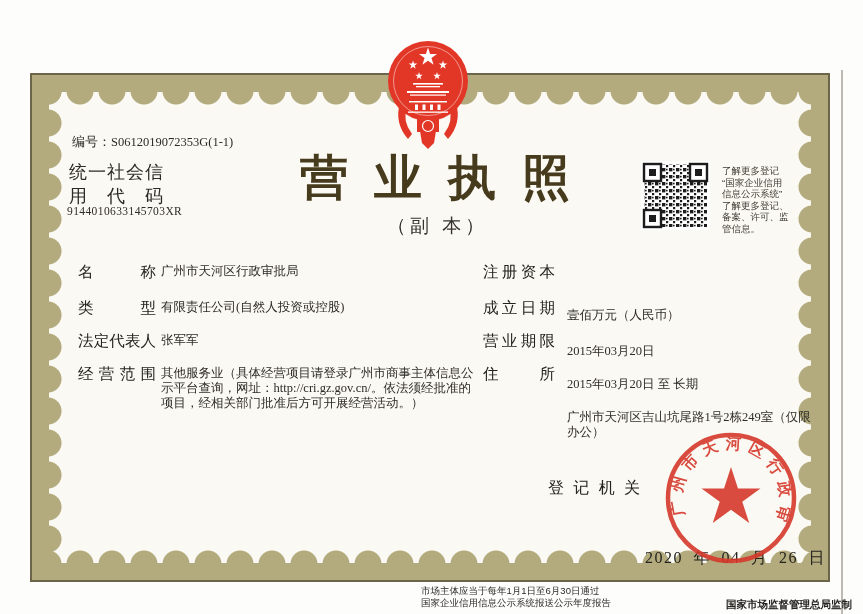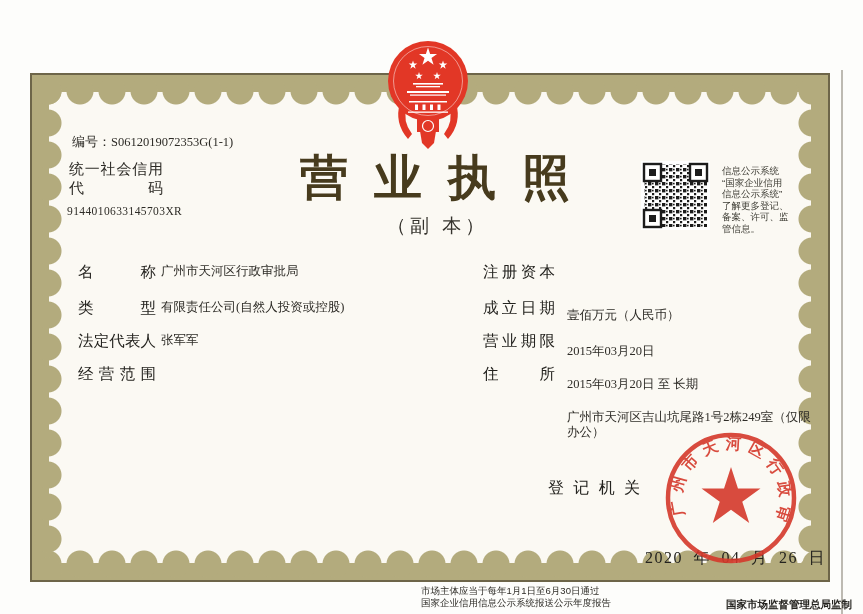--- a/index.html
+++ b/index.html
@@ -26,21 +26,21 @@
 
   
   .wm-clip{position:absolute;left:46px;top:90px;width:772px;height:482px;overflow:hidden;pointer-events:none;}
   .wm{position:absolute;font-weight:bold;font-size:30px;letter-spacing:9px;color:rgba(158,148,94,0.20);white-space:nowrap;}
   .wm-pink{position:absolute;left:250px;top:220px;font-size:42px;font-weight:bold;letter-spacing:5px;
            color:rgba(222,128,128,0.30);white-space:nowrap;}
 
   
   .serial{position:absolute;left:72px;top:133px;font-size:13px;color:#2d2b26;}
   .serial .code{font-family:"Liberation Serif","DejaVu Serif",serif;font-size:12.5px;}
-  .credit-label{position:absolute;left:69px;top:160px;width:94px;font-size:15px;color:#2d2b26;
+  .credit-label{position:absolute;left:69px;top:160px;width:94px;font-size:18px;color:#2d2b26;
                 text-align:justify;text-align-last:justify;}
   .credit-code{position:absolute;left:67px;top:181px;font-family:"Liberation Serif","DejaVu Serif",serif;
                font-size:11.5px;color:#2d2b26;letter-spacing:0.4px;margin-top:24px;}
   .title{position:absolute;left:300px;top:146px;font-size:48px;font-weight:bold;letter-spacing:26px;
          color:#473b1d;white-space:nowrap;}
   .subtitle{position:absolute;left:387px;top:213px;font-size:19px;color:#35332d;letter-spacing:4px;white-space:nowrap;}
 
   
   .qr{position:absolute;left:641px;top:161px;}
   .qr-caption{position:absolute;left:722px;top:165px;width:92px;font-size:9.5px;line-height:11.6px;color:#3c3b33;}
@@ -154,21 +154,21 @@
       <rect x="8" y="8" width="7" height="7" fill="#1c1c1c"></rect>
       <rect x="48" y="2" width="19" height="19" fill="#ffffff"></rect>
       <rect x="49" y="3" width="17" height="17" fill="none" stroke="#1c1c1c" stroke-width="2.4"></rect>
       <rect x="54" y="8" width="7" height="7" fill="#1c1c1c"></rect>
       <rect x="2" y="48" width="19" height="19" fill="#ffffff"></rect>
       <rect x="3" y="49" width="17" height="17" fill="none" stroke="#1c1c1c" stroke-width="2.4"></rect>
       <rect x="8" y="54" width="7" height="7" fill="#1c1c1c"></rect>
     </g>
   </svg>
   <div class="qr-caption">
-    <div>信息公示系统</div>
+    <div>了解更多登记</div>
     <div>“国家企业信用</div>
     <div>信息公示系统”</div>
     <div>了解更多登记、</div>
     <div>备案、许可、监</div>
     <div>管信息。</div>
   </div>
 
   <div class="col col-left">
     <div class="frow" style="top:0">
       <div class="flabel">名称</div>
@@ -177,20 +177,21 @@
     <div class="frow" style="top:36px">
       <div class="flabel">类型</div>
       <div class="fvalue">有限责任公司(自然人投资或控股)</div>
     </div>
     <div class="frow" style="top:69px">
       <div class="flabel">法定代表人</div>
       <div class="fvalue">张军军</div>
     </div>
     <div class="frow" style="top:102px">
       <div class="flabel">经营范围</div>
+      <div class="fvalue">其他服务业（具体经营项目请登录广州市商事主体信息公示平台查询，网址：http://cri.gz.gov.cn/。依法须经批准的项目，经相关部门批准后方可开展经营活动。）</div>
     </div>
   </div>
 
   <div class="col col-right">
     <div class="frow" style="top:0">
       <div class="flabel">注册资本</div>
       <div class="fvalue">壹佰万元（人民币）</div>
     </div>
     <div class="frow" style="top:36px">
       <div class="flabel">成立日期</div>

